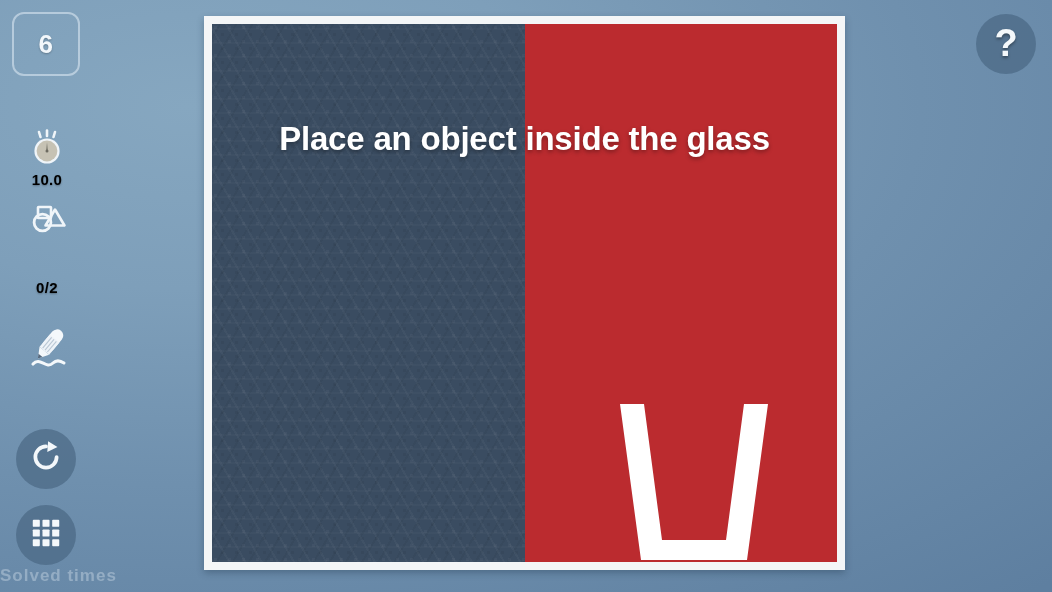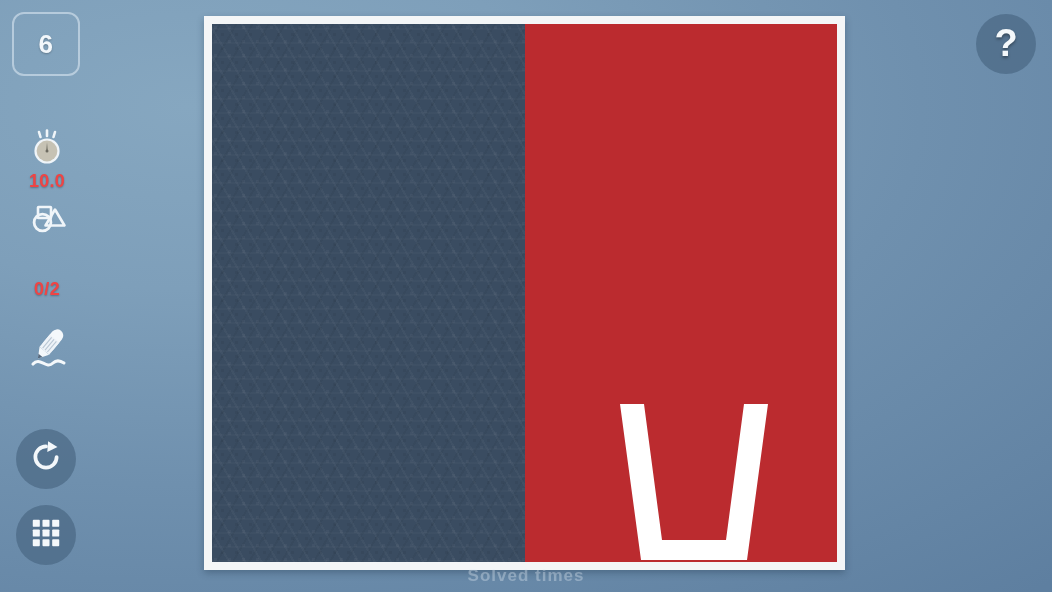--- a/index.html
+++ b/index.html
@@ -32,21 +32,21 @@
     text-shadow:0 1px 2px rgba(0,0,0,0.25);
   }
 
   .stat {
     position:absolute; left:0; width:94px;
     display:flex; flex-direction:column; align-items:center;
   }
   #stat-timer { top:128px; }
   #stat-objects { top:200px;gap:36px; }
   .stat .label {
-    color:#ef4444; font-size:18px; font-weight:700; letter-spacing:0.3px;
+    color:#000000; font-size:15px; font-weight:700; letter-spacing:0.3px;
     margin-top:3px;
     text-shadow:0 1px 2px rgba(0,0,0,0.3);
   }
   .stat .glyph { width:44px; height:40px; display:block; }
 
   #tool-draw {
     position:absolute; left:22px; top:322px; width:52px; height:52px;
   }
 
   .circle-btn {
@@ -108,21 +108,20 @@
   }
 
   
   #glass {
     position:absolute; left:402px; bottom:-2px;
     width:160px; height:160px;
   }
 
   #solved-caption {
     position:absolute; left:0; right:0; top:566px;
-    text-align:center;
     color:rgba(228,238,246,0.35);
     font-size:17px; font-weight:600; letter-spacing:1px;
   }
 </style>
 </head>
 <body>
 
 <div id="sidebar">
 
   <div id="level-badge">
@@ -204,20 +203,21 @@
 
 <div id="btn-help">
   <span class="qm">?</span>
 </div>
 
 <div id="playfield-frame">
   <div id="playfield">
     <div id="zone-dark"></div>
     <div id="zone-red"></div>
 
+    <div id="hint-text">Place an object inside the glass</div>
 
     <div id="glass">
       <svg viewBox="0 0 160 160" width="160" height="160">
         <path d="M6 0 L30 0 L48 136 L112 136 L130 0 L154 0 L133 156 L27 156 Z" fill="#ffffff"></path>
       </svg>
     </div>
   </div>
 </div>
 
 <div id="solved-caption">Solved  times</div>

